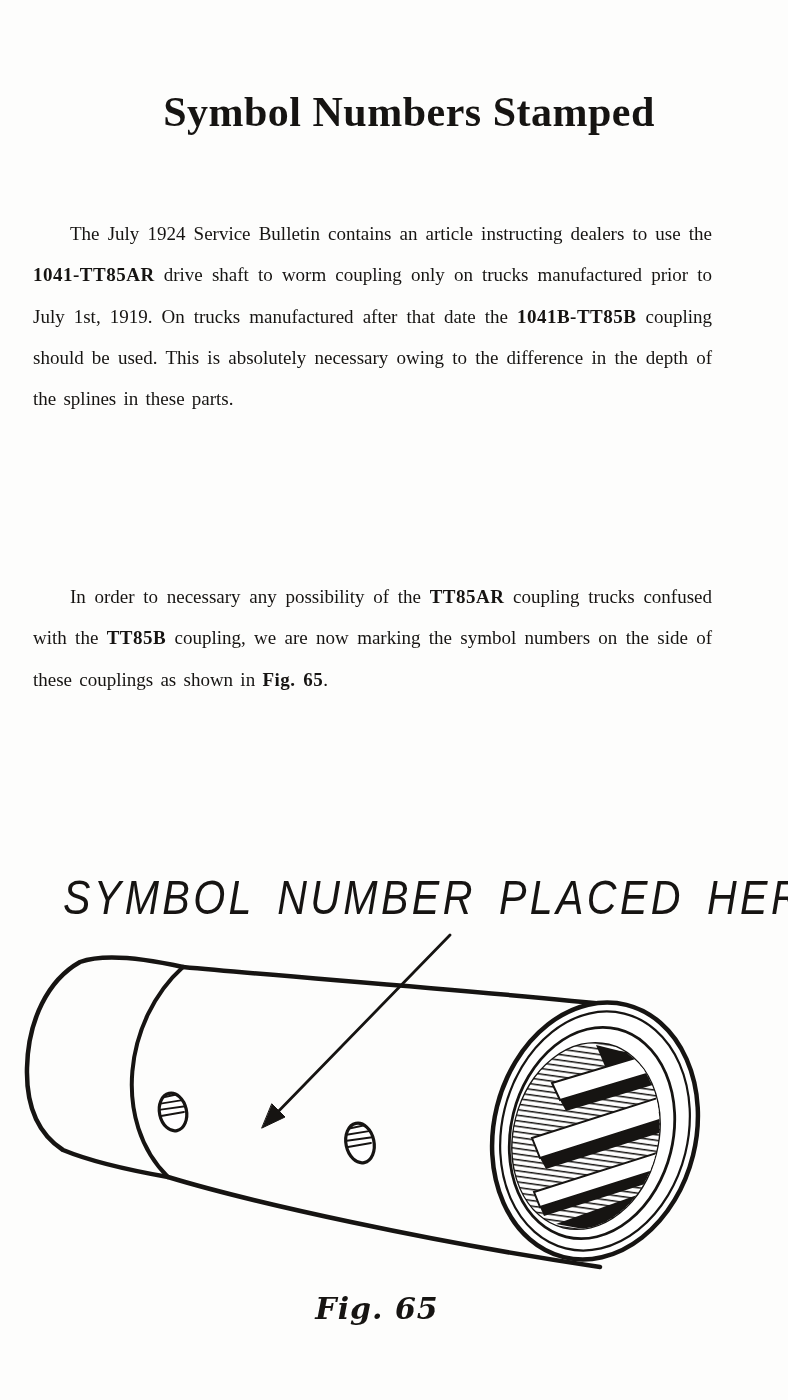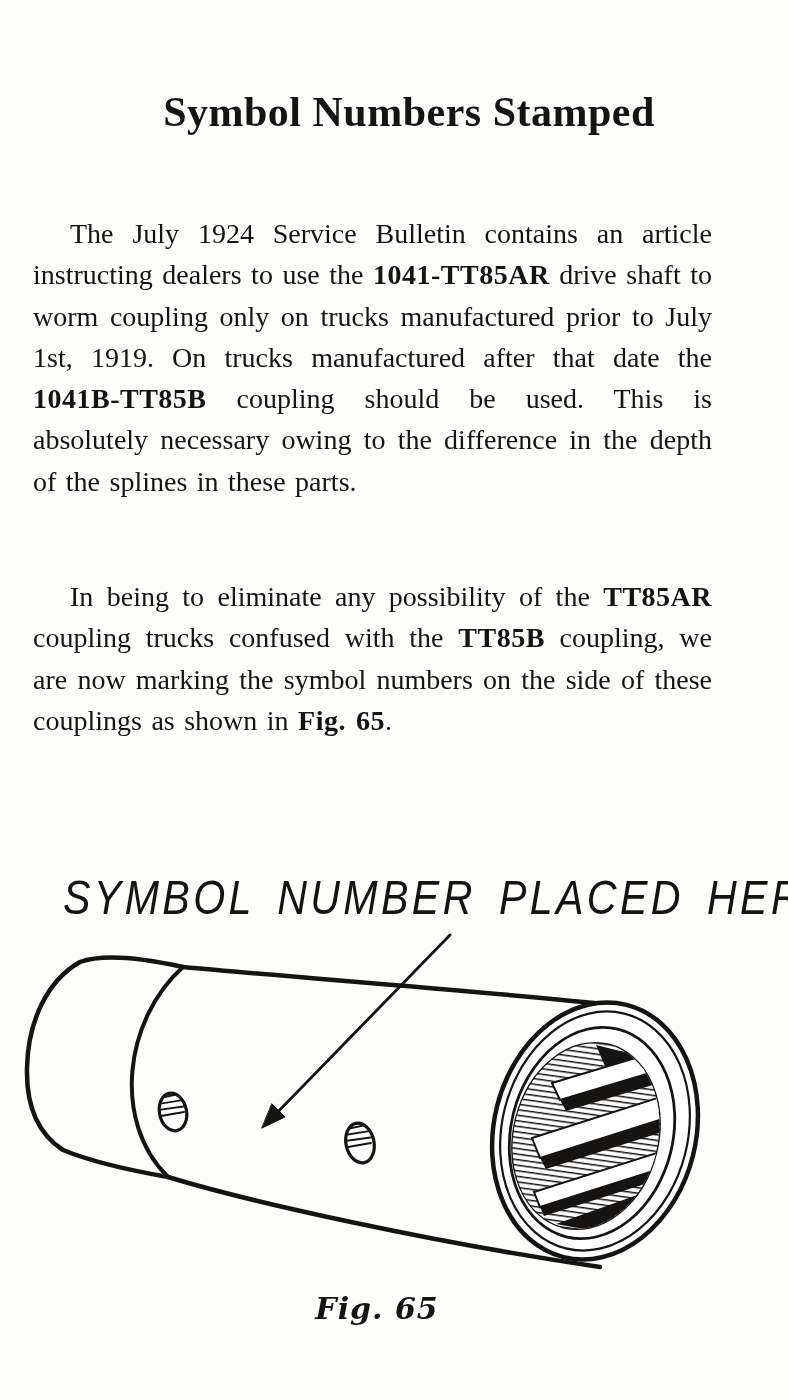--- a/index.html
+++ b/index.html
@@ -23,21 +23,21 @@
     line-height: 57px;
     font-weight: bold;
     letter-spacing: 0.5px;
   }
   .title .line { display: block; padding-left: 30px; }
   .body-para {
     position: absolute;
     left: 33px;
     width: 679px;
     margin: 0;
-    font-size: 28px;
+    font-size: 19px;
     line-height: 41.3px;
     text-align: justify;
     text-indent: 37px;
     word-spacing: 2.5px;
   }
   .para-1 { top: 213px; }
   .para-2 { top: 576px; }
   .pn { font-weight: bold; letter-spacing: 0.5px; }
   .fig-label {
     position: absolute;
@@ -78,21 +78,21 @@
 <body>
 
 <div class="page">
 
   <h1 class="title">
     <span class="line">Symbol Numbers Stamped</span>
   </h1>
 
   <p class="body-para para-1"><span>The July 1924 Service Bulletin contains an article instructing dealers to use the </span><span class="pn">1041-TT85AR</span><span> drive shaft to worm coupling only on trucks manufactured prior to July 1st, 1919. On trucks manufactured after that date the </span><span class="pn">1041B-TT85B</span><span> coupling should be used.  This is absolutely necessary owing to the difference in the depth of the splines in these parts.</span></p>
 
-  <p class="body-para para-2"><span>In being to eliminate any possibility of the </span><span class="pn">TT85AR</span><span> coupling trucks confused with the </span><span class="pn">TT85B</span><span> coupling, we are now marking the symbol numbers on the side of these couplings as shown in </span><span class="pn">Fig. 65</span><span>.</span></p>
+  <p class="body-para para-2"><span>In order to necessary any possibility of the </span><span class="pn">TT85AR</span><span> coupling trucks confused with the </span><span class="pn">TT85B</span><span> coupling, we are now marking the symbol numbers on the side of these couplings as shown in </span><span class="pn">Fig. 65</span><span>.</span></p>
 
   <div class="fig-label">SYMBOL NUMBER PLACED HERE</div>
 
   <svg class="drawing" viewBox="0 0 788 470" xmlns="http://www.w3.org/2000/svg">
     <defs>
       <pattern id="hatch" width="6" height="5.5" patternUnits="userSpaceOnUse" patternTransform="rotate(8)">
         <rect width="6" height="5.5" fill="#ffffff"></rect>
         <line x1="0" y1="2.5" x2="6" y2="2.5" stroke="#161412" stroke-width="1.5"></line>
       </pattern>
       <clipPath id="boreClip">

